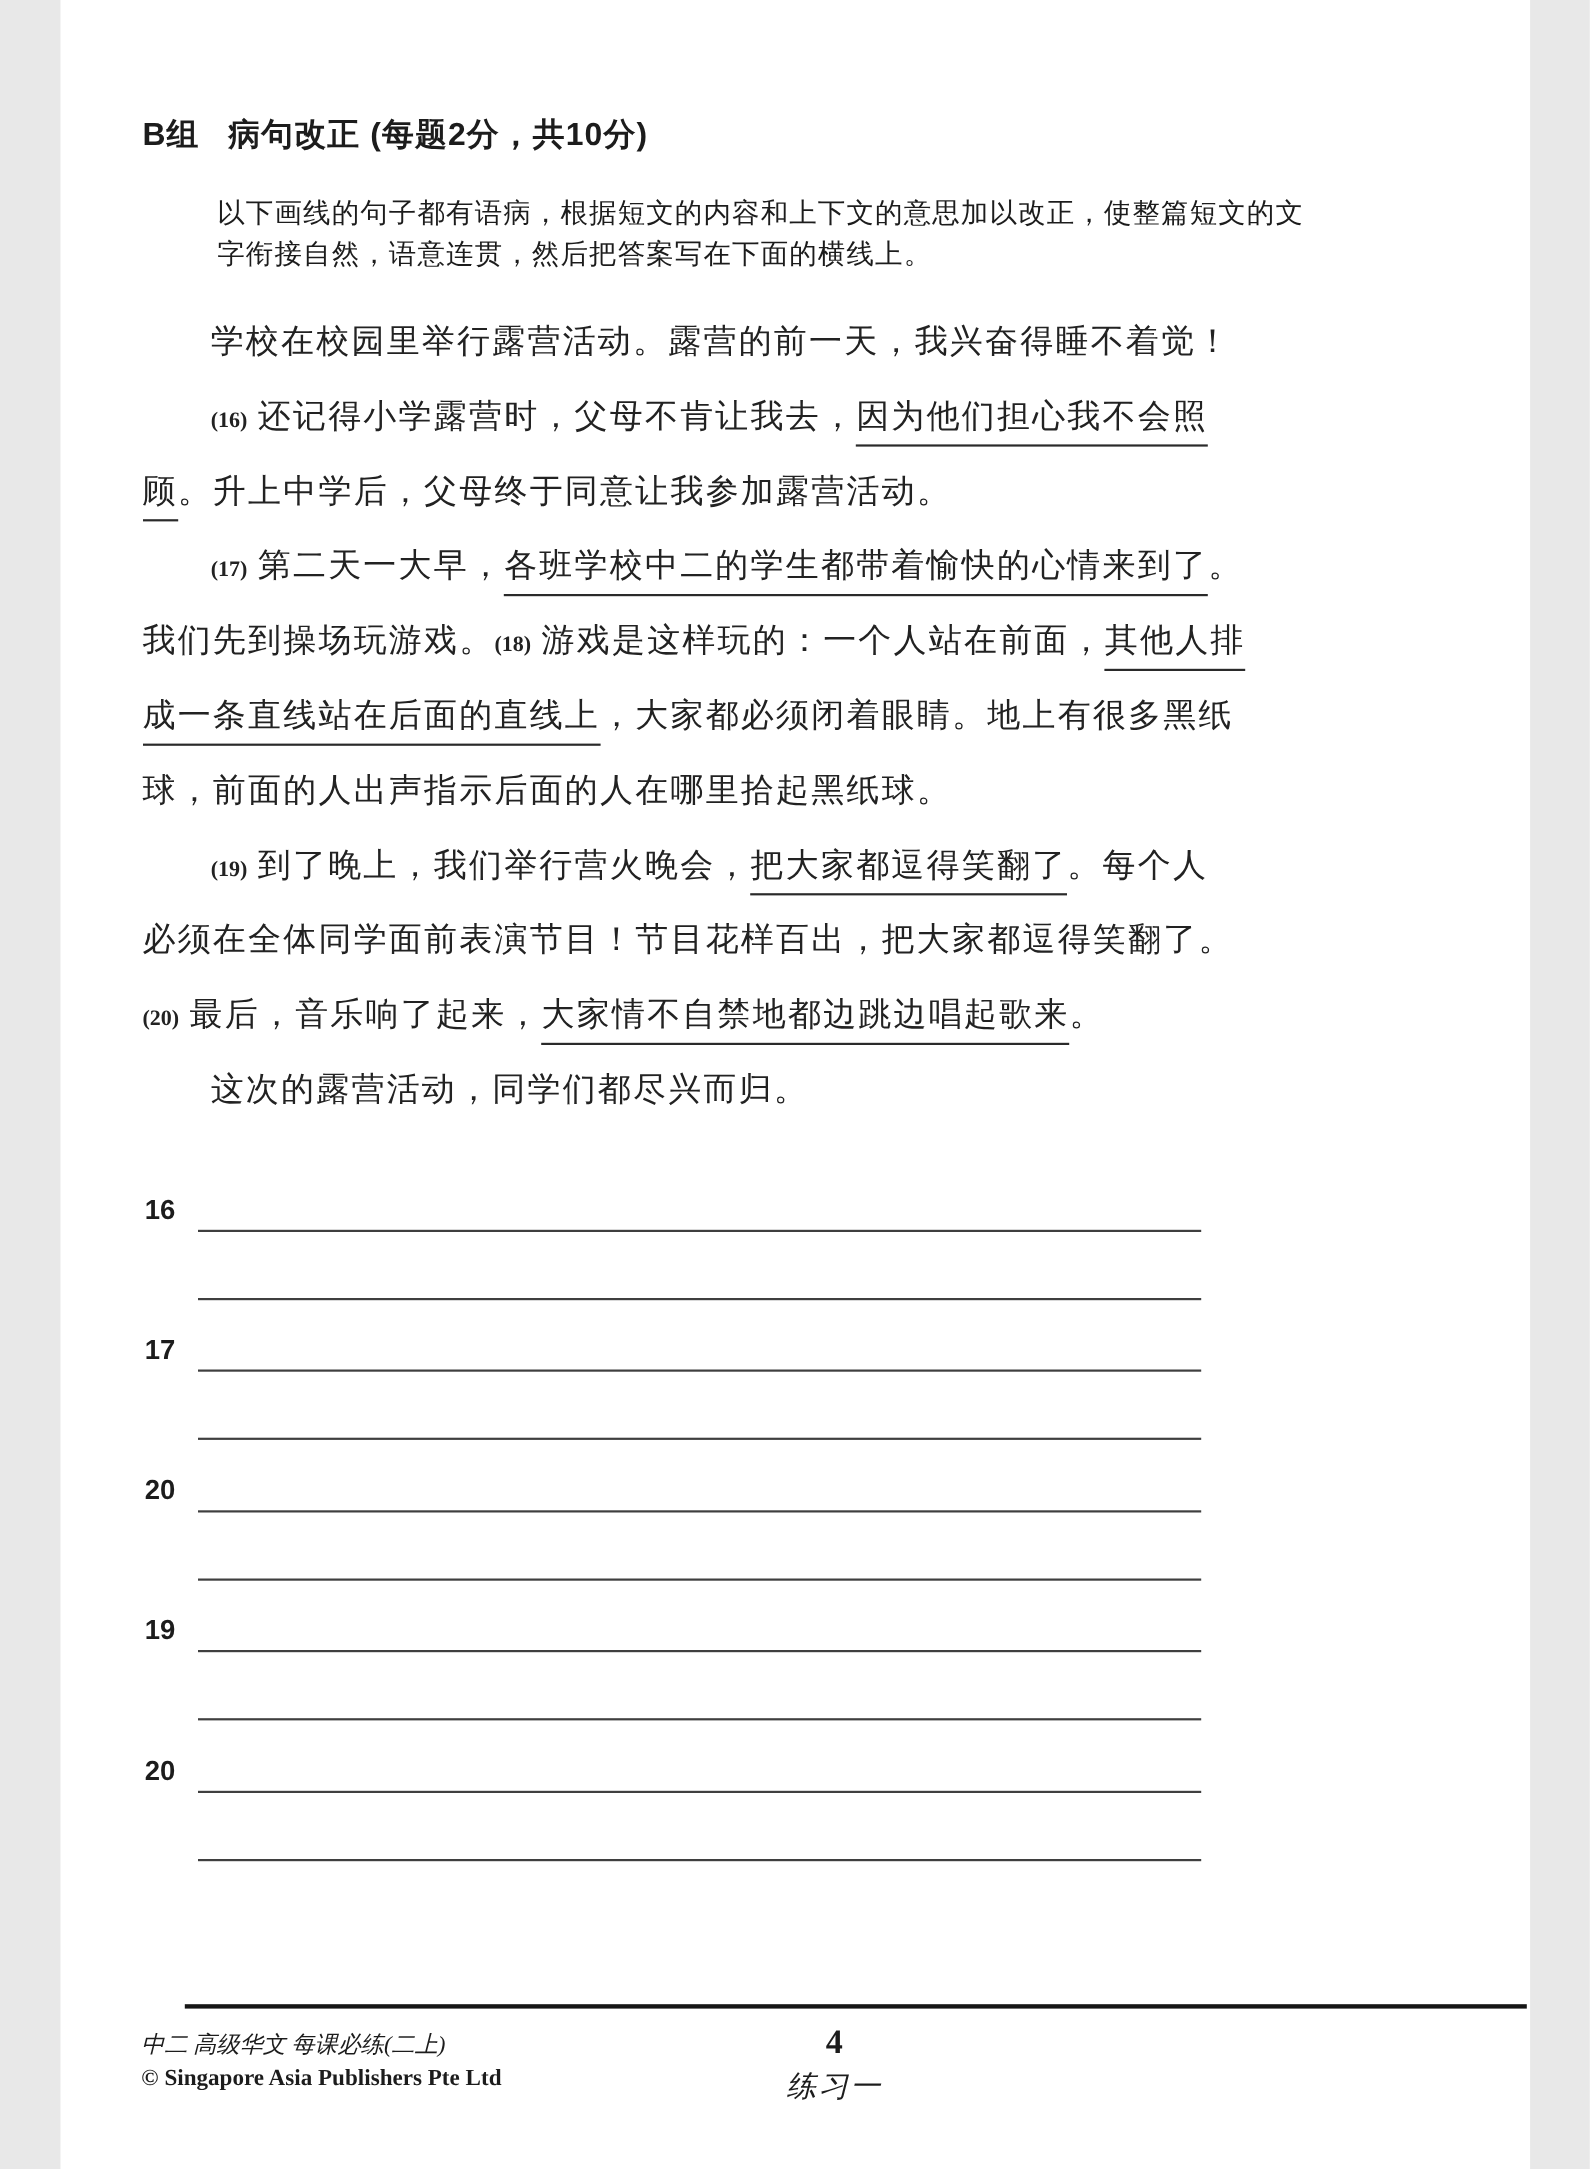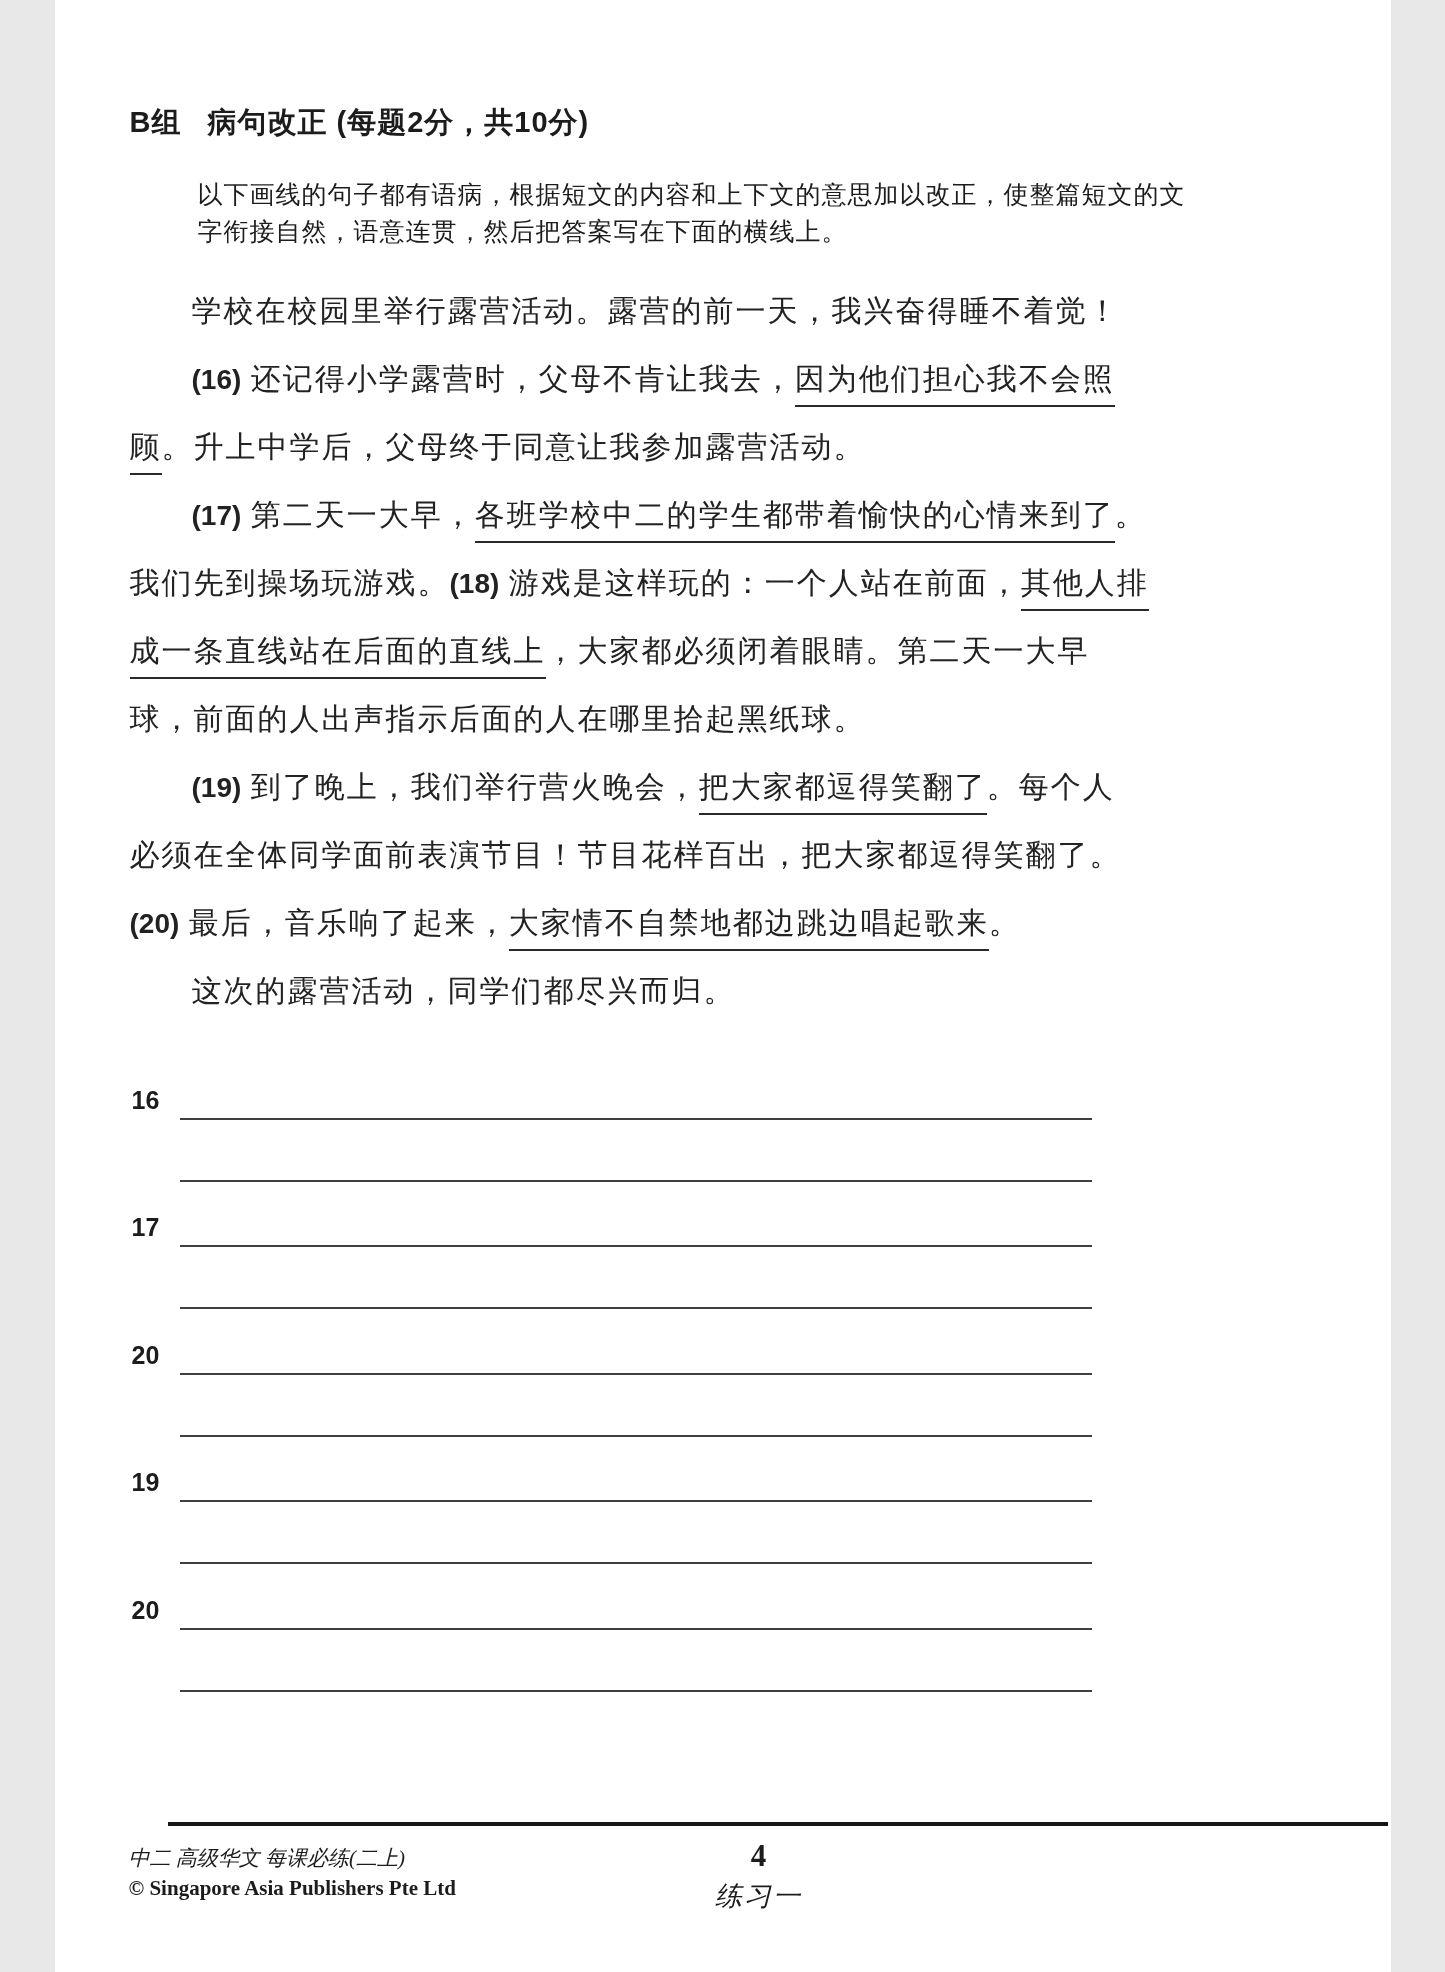--- a/index.html
+++ b/index.html
@@ -30,22 +30,22 @@
 
   
   .passage {
     position:absolute; left:75px; top:277px; width:972px;
     font-family:"Liberation Serif", serif;
     font-size:30px; letter-spacing:2px; color:#222;
   }
   .pline { height:68px; line-height:68px; white-space:nowrap; }
   .pline.ind { padding-left:62px; }
   .pline .num {
-    font-family:Liberation Sans, sans-serif;
-    font-weight:700; font-size:28px; letter-spacing:0;
+    font-family:Liberation Serif, serif;
+    font-weight:700; font-size:20px; letter-spacing:0;
   }
   .pline .u {
     display:inline-block; line-height:normal;
     border-bottom:2.5px solid #2a2a2a; padding-bottom:5px;
   }
 
   
   .agroup { position:absolute; left:75px; width:962px; height:127px; }
   .g0 { top:1086px; } .g1 { top:1213px; } .g2 { top:1341px; }
   .g3 { top:1468px; } .g4 { top:1596px; }
@@ -95,21 +95,21 @@
     <div>以下画线的句子都有语病，根据短文的内容和上下文的意思加以改正，使整篇短文的文</div>
     <div>字衔接自然，语意连贯，然后把答案写在下面的横线上。</div>
   </div>
 
   <div class="passage">
     <div class="pline ind"><span>学校在校园里举行露营活动。露营的前一天，我兴奋得睡不着觉！</span></div>
     <div class="pline ind"><span class="num">(16)</span><span> 还记得小学露营时，父母不肯让我去，</span><span class="u">因为他们担心我不会照</span></div>
     <div class="pline"><span class="u">顾</span><span>。升上中学后，父母终于同意让我参加露营活动。</span></div>
     <div class="pline ind"><span class="num">(17)</span><span> 第二天一大早，</span><span class="u">各班学校中二的学生都带着愉快的心情来到了</span><span>。</span></div>
     <div class="pline"><span>我们先到操场玩游戏。</span><span class="num">(18)</span><span> 游戏是这样玩的：一个人站在前面，</span><span class="u">其他人排</span></div>
-    <div class="pline"><span class="u">成一条直线站在后面的直线上</span><span>，大家都必须闭着眼睛。第二天一大早</span></div>
+    <div class="pline"><span class="u">成一条直线站在后面的直线上</span><span>，大家都必须闭着眼睛。地上有很多黑纸</span></div>
     <div class="pline"><span>球，前面的人出声指示后面的人在哪里拾起黑纸球。</span></div>
     <div class="pline ind"><span class="num">(19)</span><span> 到了晚上，我们举行营火晚会，</span><span class="u">把大家都逗得笑翻了</span><span>。每个人</span></div>
     <div class="pline"><span>必须在全体同学面前表演节目！节目花样百出，把大家都逗得笑翻了。</span></div>
     <div class="pline"><span class="num">(20)</span><span> 最后，音乐响了起来，</span><span class="u">大家情不自禁地都边跳边唱起歌来</span><span>。</span></div>
     <div class="pline ind"><span>这次的露营活动，同学们都尽兴而归。</span></div>
   </div>
 
   <div class="agroup g0">
     <div class="anum">16</div>
     <div class="aline aline1"></div>

